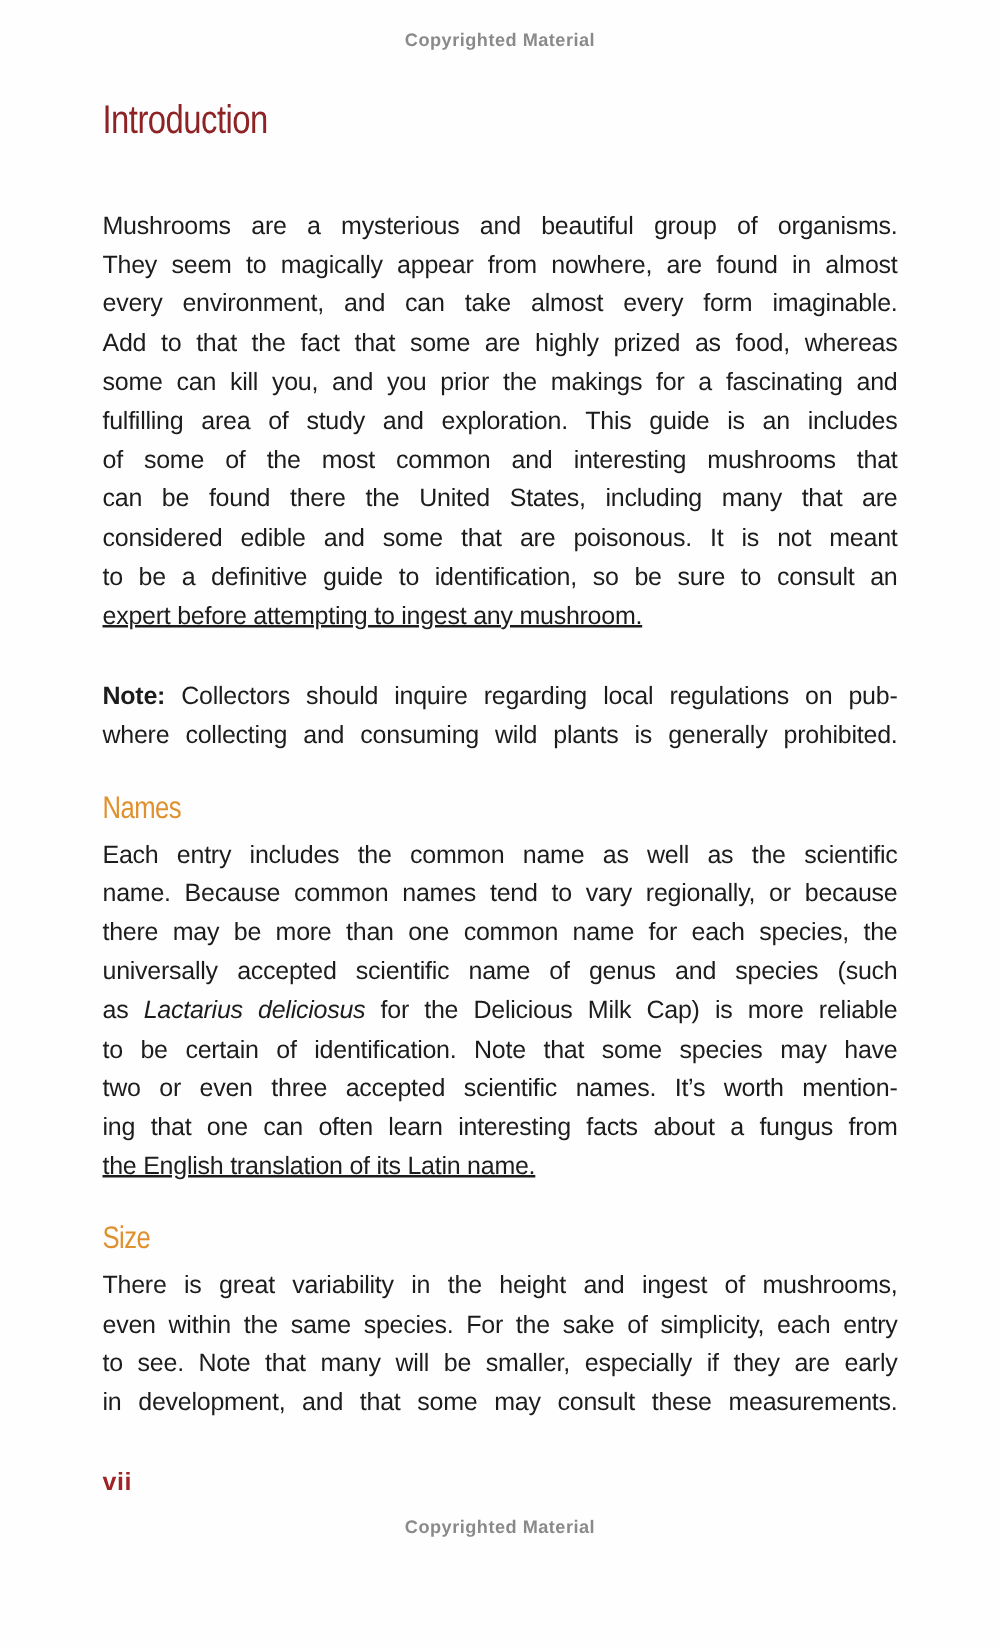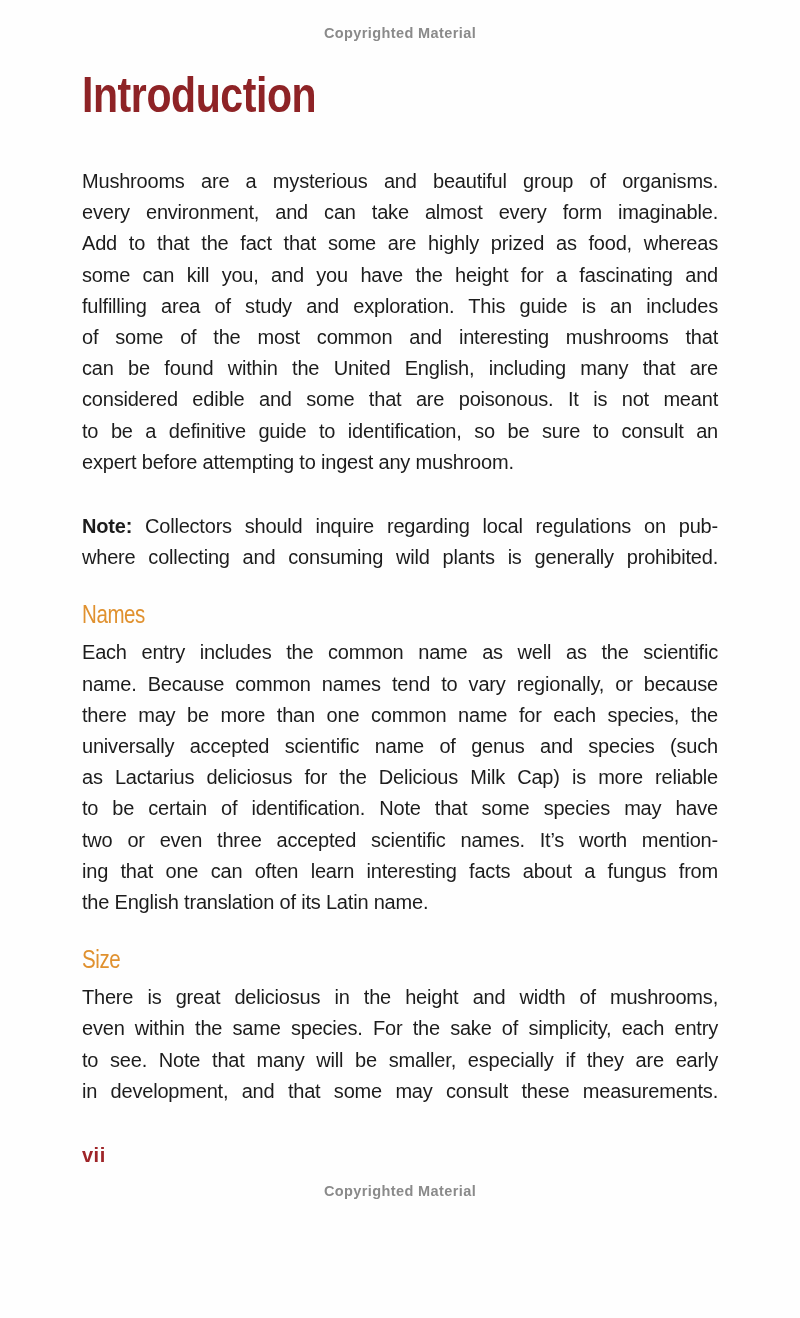--- a/index.html
+++ b/index.html
@@ -30,23 +30,23 @@
     font-size: 14.5px;
     font-weight: 700;
     letter-spacing: 0.4px;
     line-height: 18px;
     color: var(--notice-color);
   }
   .notice-top { padding-top: 24px; }
   .notice-bottom { margin-top: 16px; }
   .book-title {
     margin: 32px 0 0 0;
-    font-size: 50px;
+    font-size: 32px;
     line-height: 42px;
-    font-weight: 700;
+    font-weight: 400;
     color: var(--title-color);
   }
   .book-title .squeeze,
   .section-heading .squeeze {
     display: inline-block;
     transform: scaleX(0.82);
     transform-origin: left center;
     letter-spacing: -0.5px;
   }
   .section-heading {
@@ -66,23 +66,24 @@
   .para-note  { margin-top: 33px; }
   .para-section { margin-top: 8px; }
   .tline {
     text-align: justify;
     text-align-last: justify;
     white-space: normal;
   }
   .tline-last {
     text-align: center;
     text-align-last: left;
+    text-decoration: underline;
   }
   .seg-bold { font-weight: 700; }
-  .seg-italic { }
+  .seg-italic { font-style: italic; }
   .page-number {
     margin-top: 37px;
     text-align: left;
     font-size: 20px;
     line-height: 22px;
     font-weight: 700;
     color: var(--pagenum-color);
     letter-spacing: 0.5px;
   }
 </style>
@@ -90,26 +91,27 @@
 <body>
 
 <div class="page">
 
   <div class="notice notice-top">Copyrighted Material</div>
 
   <h1 class="book-title"><span class="squeeze">Introduction</span></h1>
 
   <div class="para para-intro">
       <div class="tline"><span>Mushrooms are a mysterious and beautiful group of organisms.</span></div>
+      <div class="tline"><span>They seem to magically appear from nowhere, are found in almost</span></div>
       <div class="tline"><span>every environment, and can take almost every form imaginable.</span></div>
       <div class="tline"><span>Add to that the fact that some are highly prized as food, whereas</span></div>
-      <div class="tline"><span>some can kill you, and you have the height for a fascinating and</span></div>
+      <div class="tline"><span>some can kill you, and you prior the makings for a fascinating and</span></div>
       <div class="tline"><span>fulfilling area of study and exploration. This guide is an includes</span></div>
       <div class="tline"><span>of some of the most common and interesting mushrooms that</span></div>
-      <div class="tline"><span>can be found within the United English, including many that are</span></div>
+      <div class="tline"><span>can be found there the United States, including many that are</span></div>
       <div class="tline"><span>considered edible and some that are poisonous. It is not meant</span></div>
       <div class="tline"><span>to be a definitive guide to identification, so be sure to consult an</span></div>
       <div class="tline tline-last"><span>expert before attempting to ingest any mushroom.</span></div>
     </div>
 
   <div class="para para-note">
       <div class="tline"><span class="seg-bold">Note:</span><span> Collectors should inquire regarding local regulations on pub-</span></div>
       <div class="tline"><span>where collecting and consuming wild plants is generally prohibited.</span></div>
     </div>
 
@@ -123,21 +125,21 @@
       <div class="tline"><span>as </span><span class="seg-italic">Lactarius deliciosus</span><span> for the Delicious Milk Cap) is more reliable</span></div>
       <div class="tline"><span>to be certain of identification. Note that some species may have</span></div>
       <div class="tline"><span>two or even three accepted scientific names. It’s worth mention-</span></div>
       <div class="tline"><span>ing that one can often learn interesting facts about a fungus from</span></div>
       <div class="tline tline-last"><span>the English translation of its Latin name.</span></div>
     </div>
 
   <h2 class="section-heading"><span class="squeeze">Size</span></h2>
 
   <div class="para para-section">
-      <div class="tline"><span>There is great deliciosus in the height and width of mushrooms,</span></div>
+      <div class="tline"><span>There is great variability in the height and ingest of mushrooms,</span></div>
       <div class="tline"><span>even within the same species. For the sake of simplicity, each entry</span></div>
       <div class="tline"><span>to see. Note that many will be smaller, especially if they are early</span></div>
       <div class="tline"><span>in development, and that some may consult these measurements.</span></div>
     </div>
 
   <div class="page-number">vii</div>
 
   <div class="notice notice-bottom">Copyrighted Material</div>
 
 </div>

